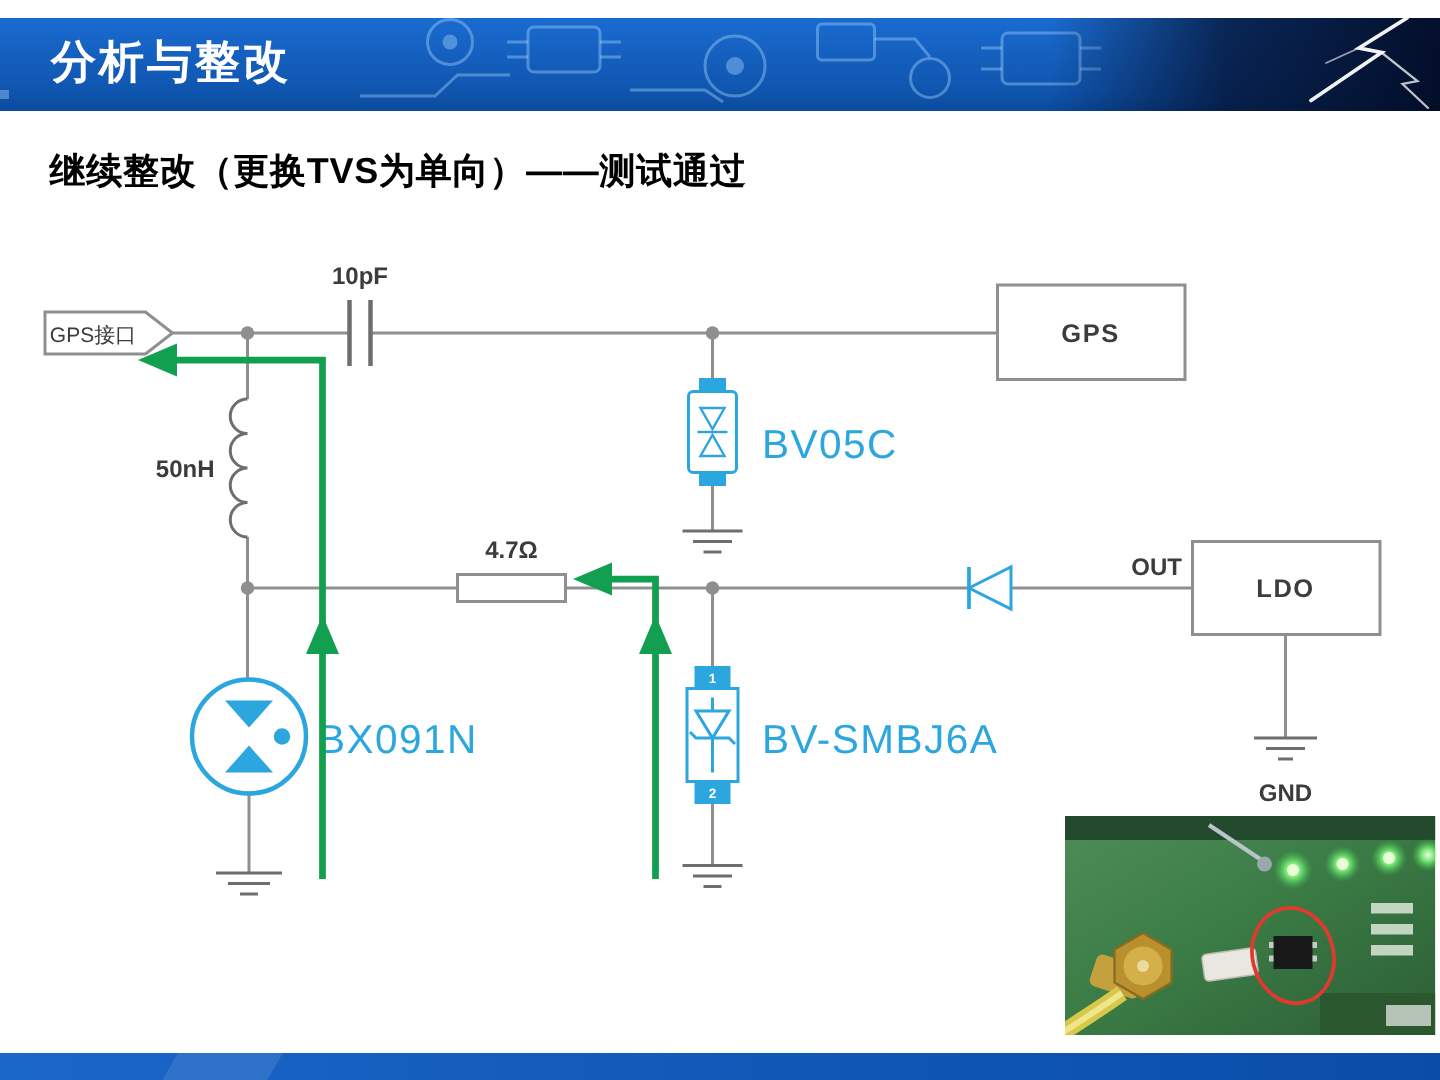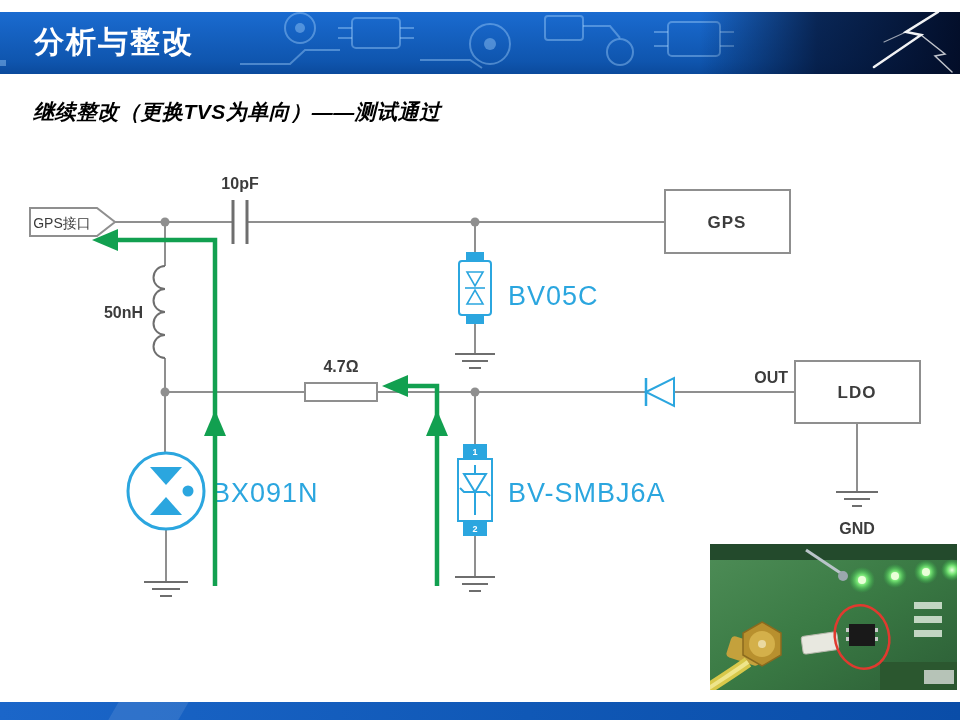--- a/index.html
+++ b/index.html
@@ -7,21 +7,21 @@
   .slide{position:relative;width:960px;height:720px;background:#ffffff;margin-top:12px;}
 
   
   .header{position:absolute;top:0;left:0;width:960px;height:62px;
     background:linear-gradient(180deg,#1a6bd0 0%,#0f55ae 80%,#0b4a9c 100%);overflow:hidden;}
   .header-deco{position:absolute;top:0;left:0;width:960px;height:62px;}
   .header-title{position:absolute;top:0;left:34px;height:62px;line-height:60px;
     color:#ffffff;font-size:30px;font-weight:bold;letter-spacing:2px;z-index:3;}
 
   
-  .subtitle{position:absolute;top:86px;left:33px;font-size:21px;font-weight:bold;color:#000000;letter-spacing:0.5px;font-style:italic;}
+  .subtitle{position:absolute;top:86px;left:33px;font-size:24px;font-weight:bold;color:#000000;letter-spacing:0.5px;}
 
   
   .diagram{position:absolute;top:150px;left:0;width:960px;height:540px;}
   text{font-family:"Liberation Sans","DejaVu Sans",sans-serif;}
   .wiretext{fill:#3c3c3c;font-size:16px;font-weight:bold;}
   .boxtext{fill:#3c3c3c;font-size:17px;font-weight:bold;letter-spacing:1px;}
   .bluelabel{fill:#2BA6DF;font-size:27px;letter-spacing:1px;}
   .pintext{fill:#ffffff;font-size:9px;font-weight:bold;}
 
   

